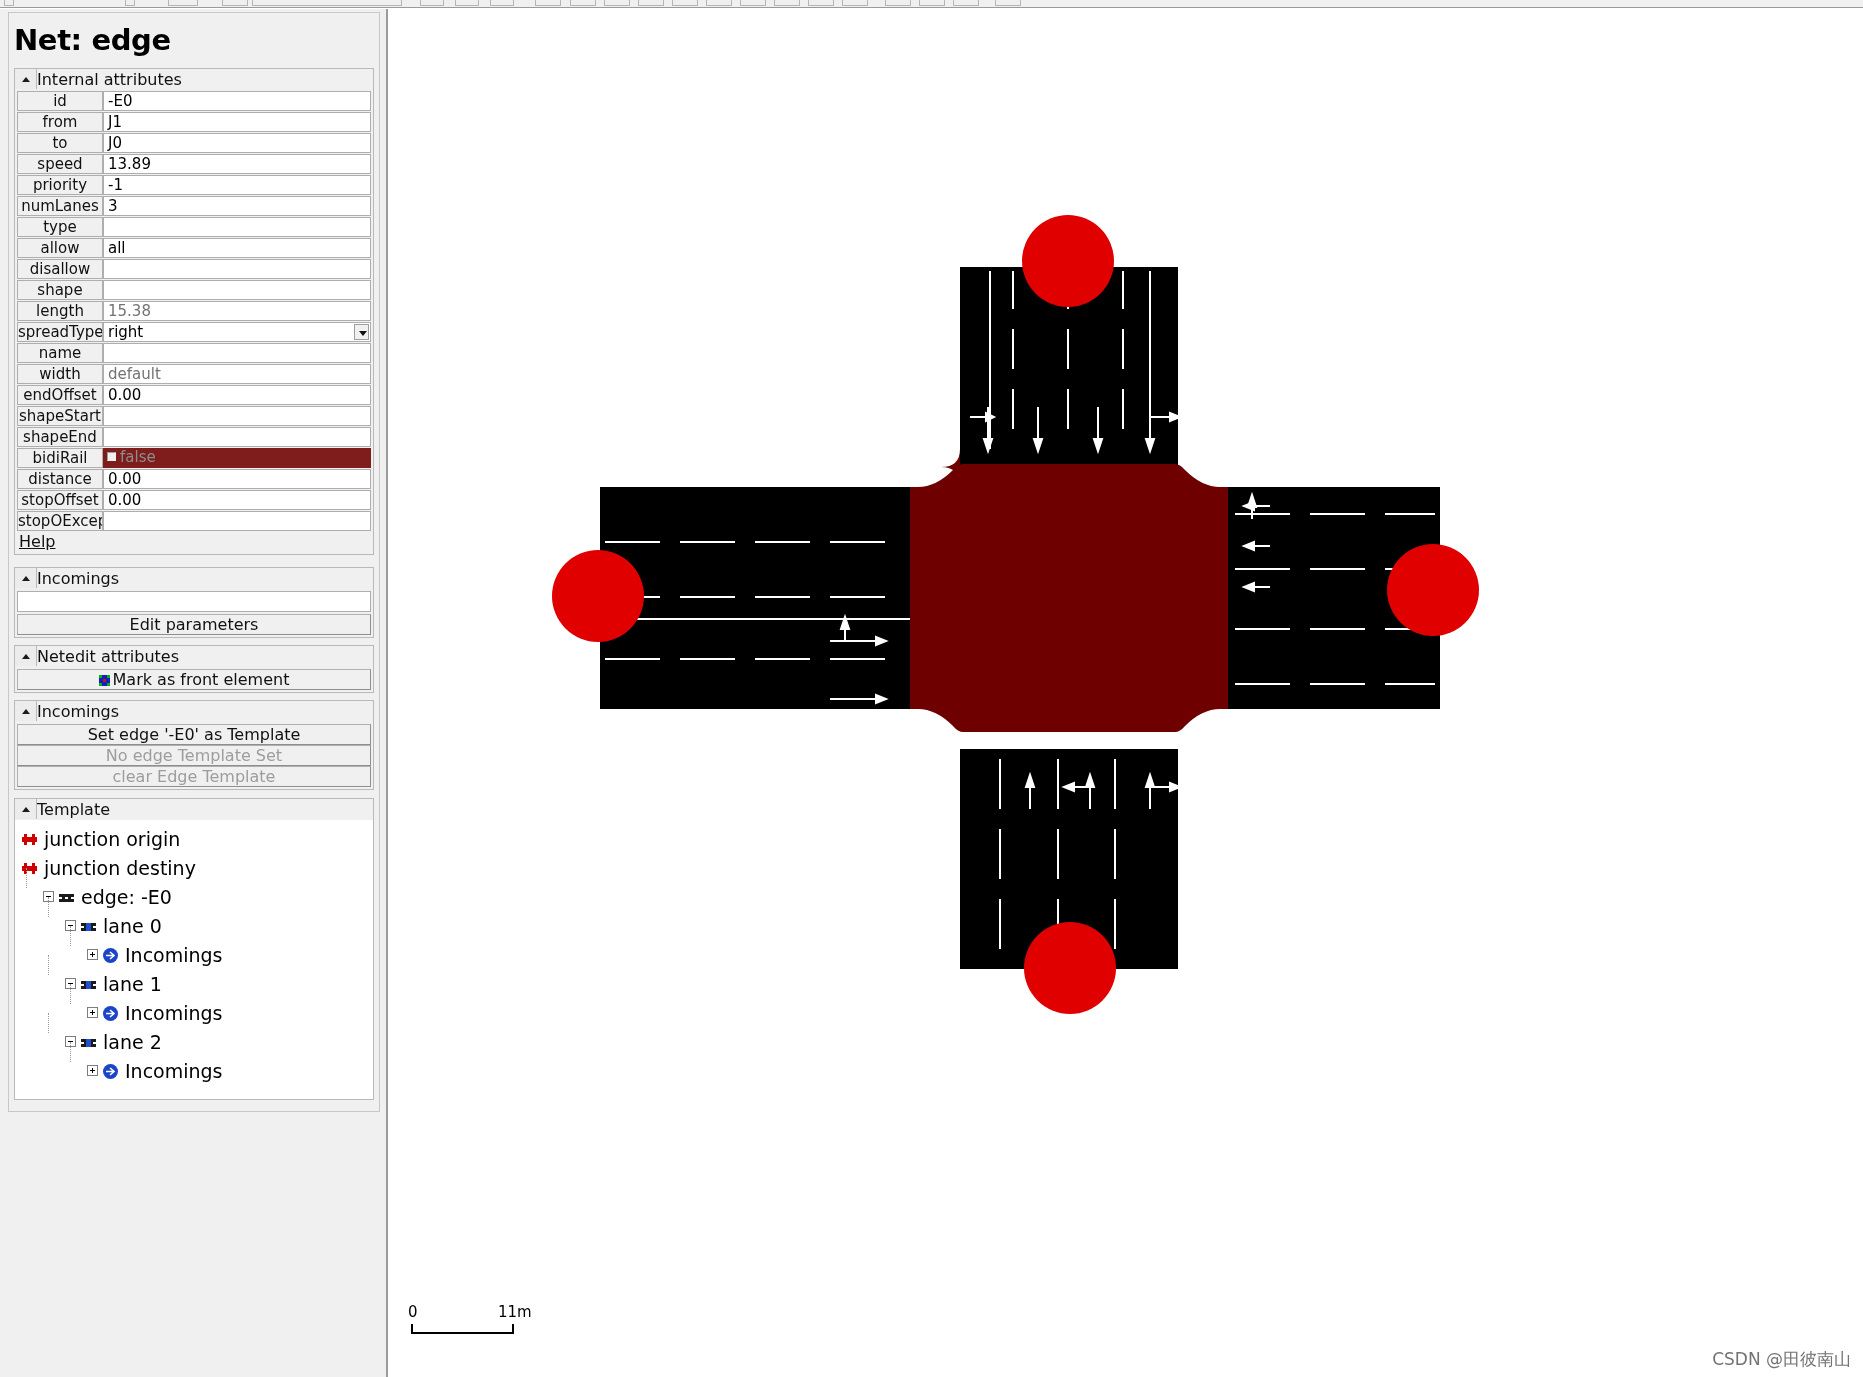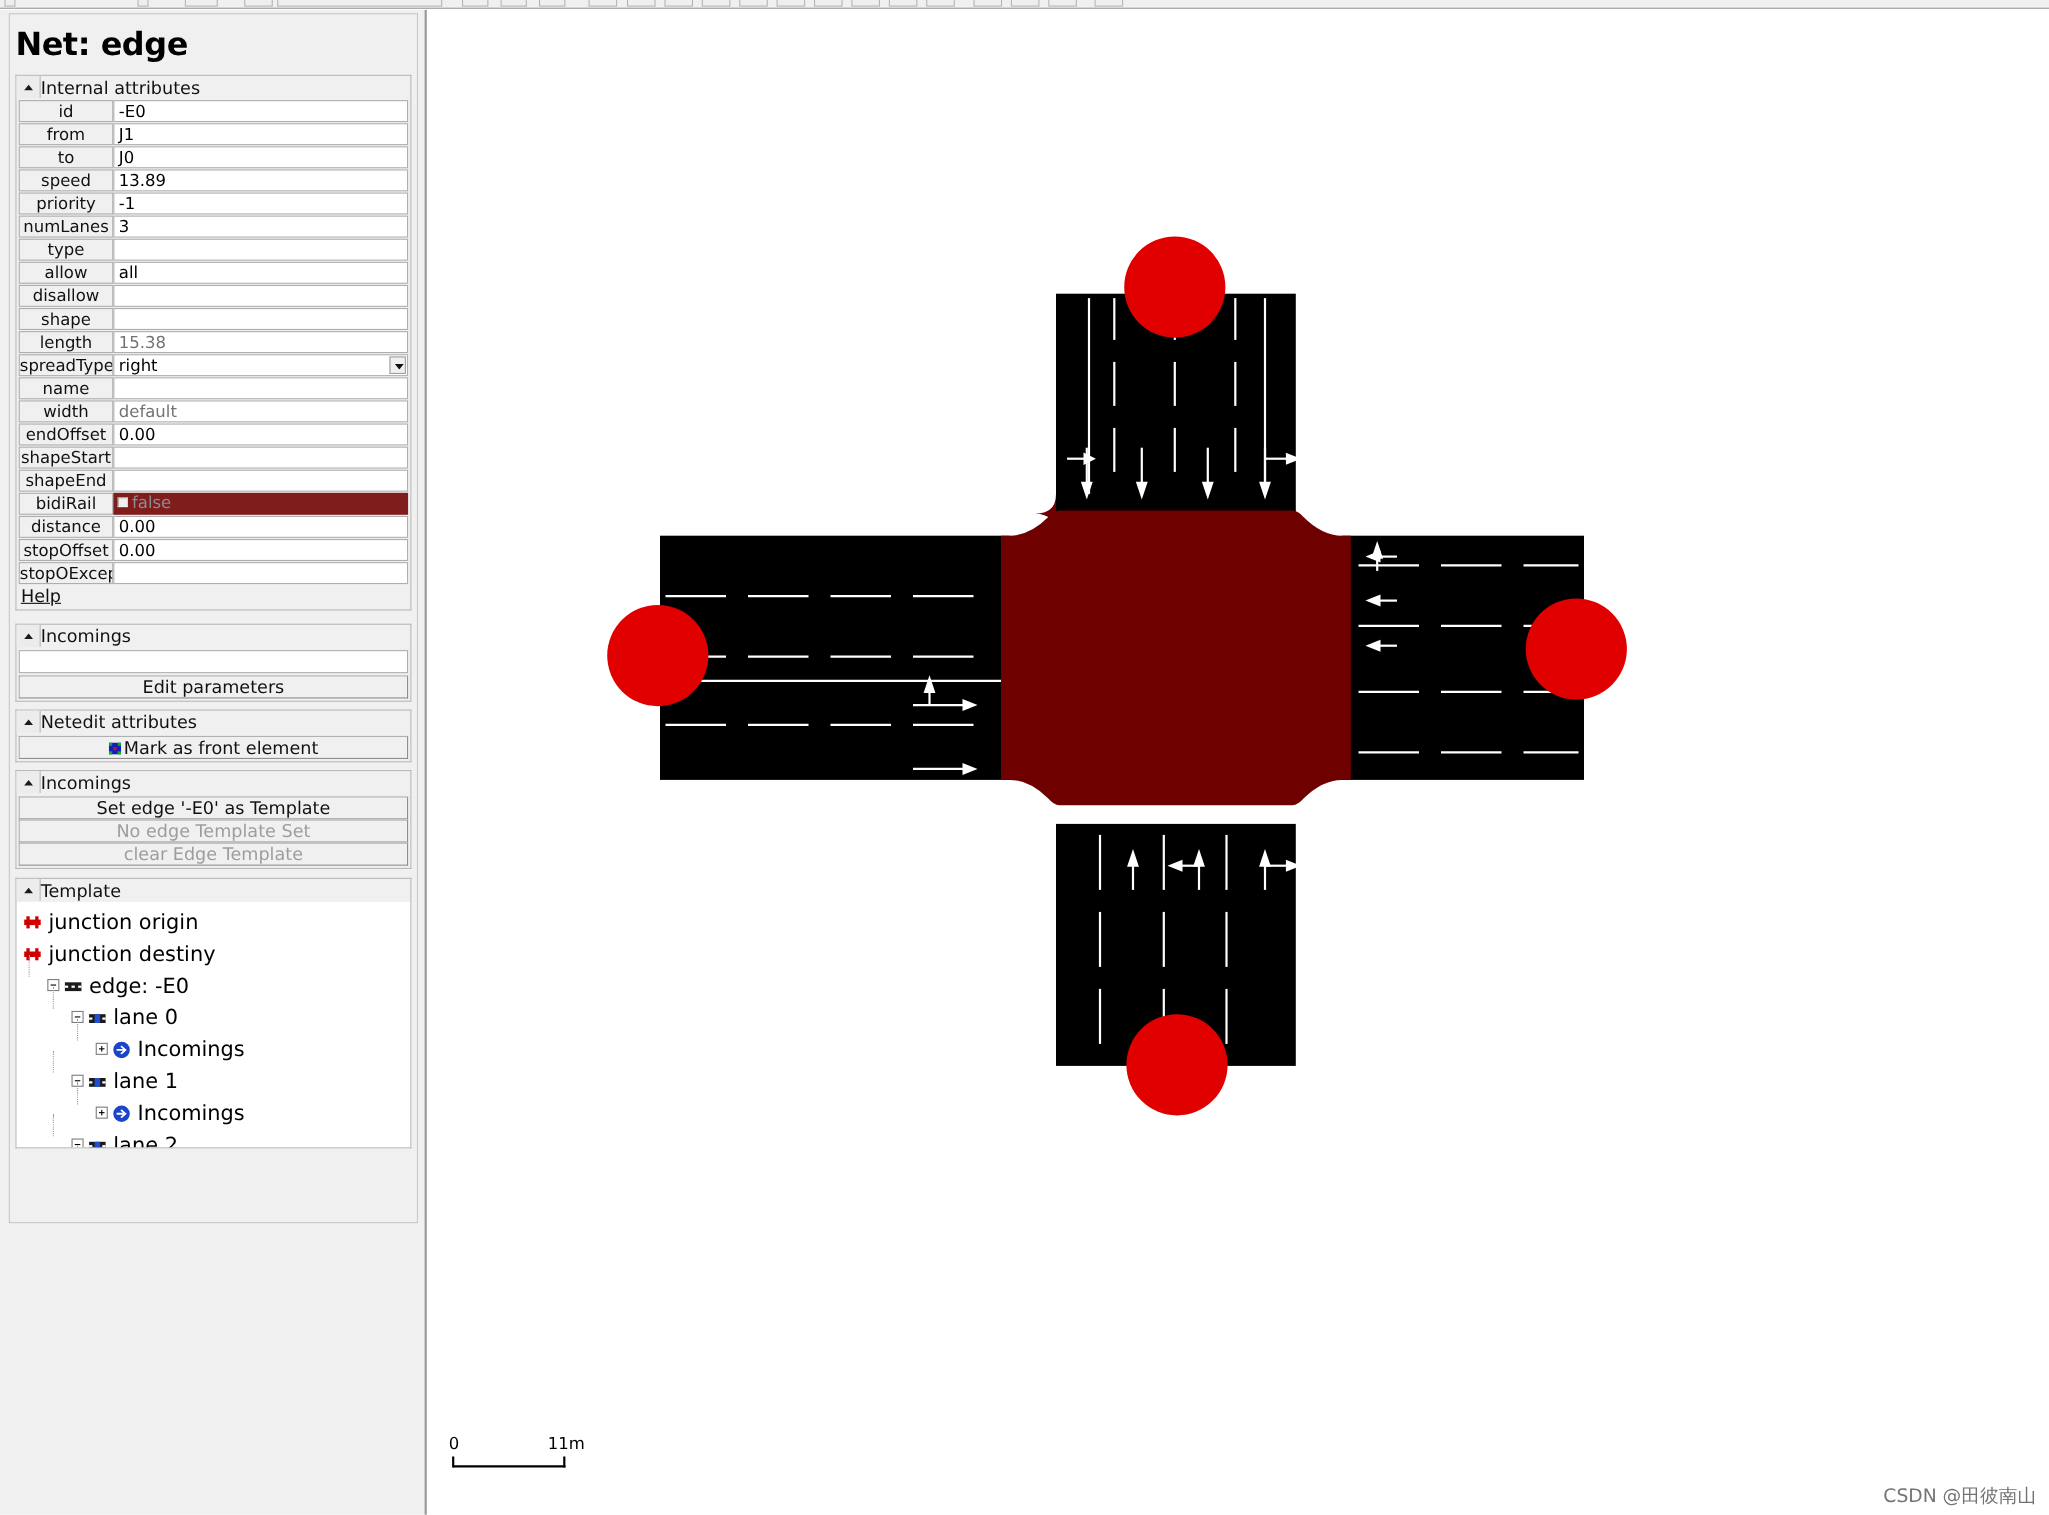--- a/index.html
+++ b/index.html
@@ -105,21 +105,21 @@
   .txtbox{
     height:21px; background:#fff; border:1px solid #aeaeae;
   }
   .front-ico{
     display:inline-block; width:11px; height:11px; vertical-align:-1px;
     margin-right:3px; position:relative;
   }
   
   .tree{
     border:1px solid #b9b9b9; border-top:none; background:#ffffff;
-    height:224px; position:relative; overflow:hidden;
+    height:280px; position:relative; overflow:hidden;
   }
   .tnode{ position:absolute; height:29px; line-height:29px; font-size:19px;
           white-space:nowrap; color:#000; }
   .tnode .lbl{ vertical-align:middle; }
   .ico{ display:inline-block; width:17px; height:17px; vertical-align:-3px;
         margin-right:6px; position:relative; }
   .expander{
     display:inline-block; width:11px; height:11px; border:1px solid #7d7d7d;
     background:#fff; vertical-align:1px; margin-right:4px; position:relative;
   }

